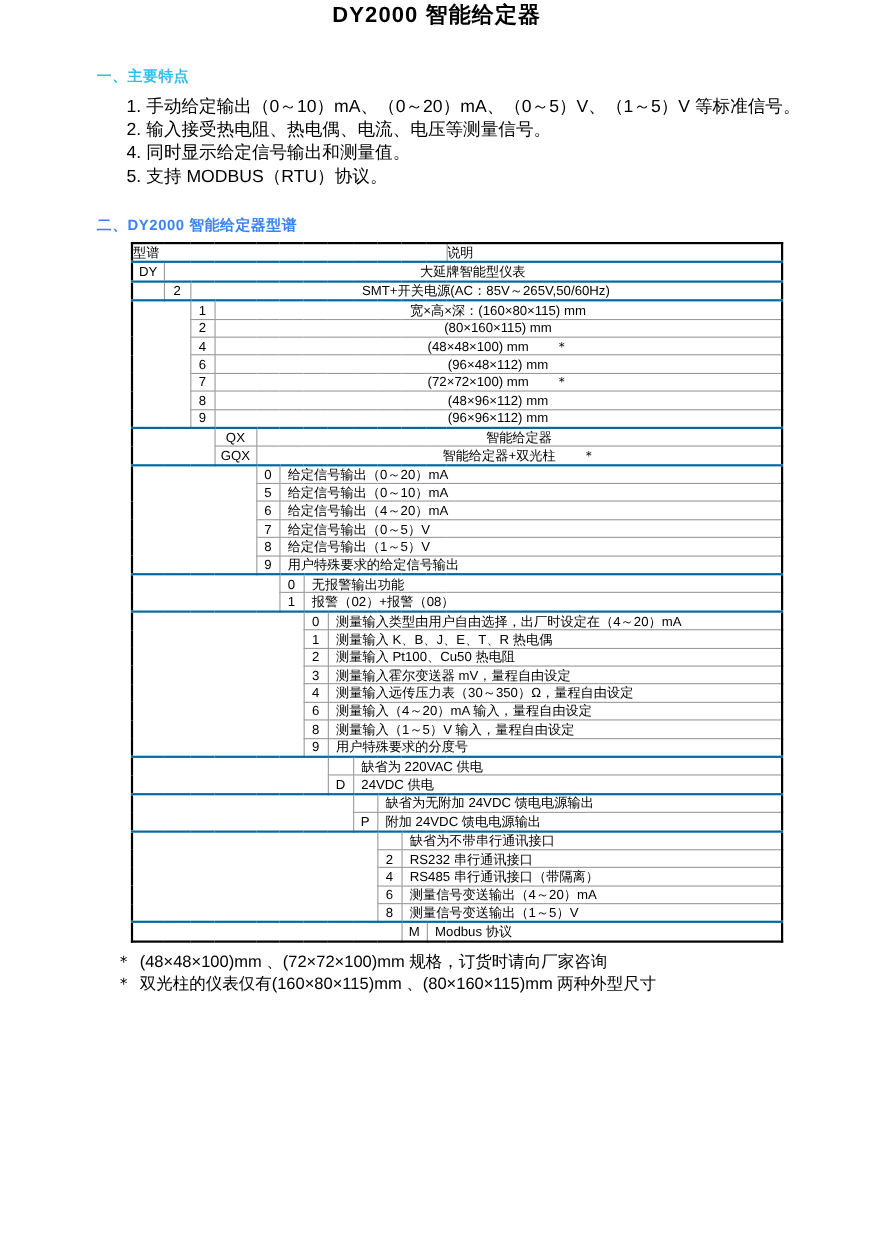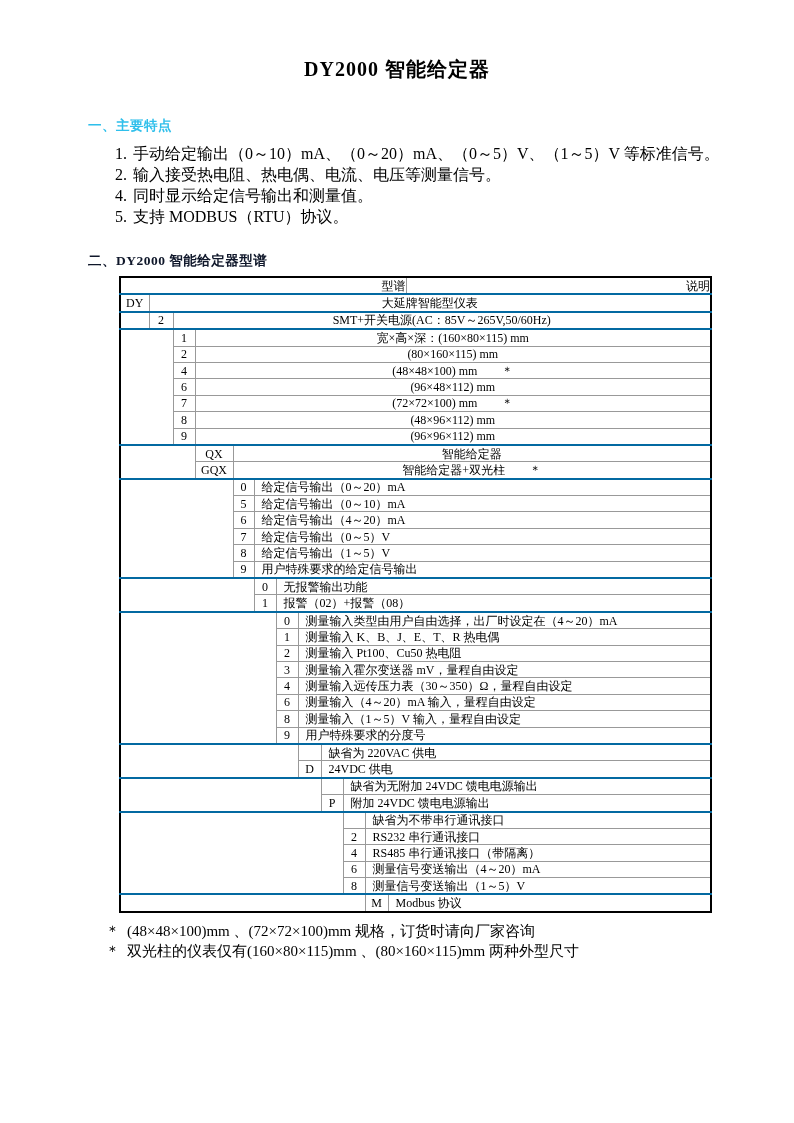--- a/index.html
+++ b/index.html
@@ -1,20 +1,20 @@
 <!DOCTYPE html>
 <html><head>
 <meta charset="utf-8">
 <style>
   html,body{margin:0;padding:0;background:#e8e8e8;}
   .page{
     width:794px;height:1123px;background:#ffffff;margin:0 auto;
-    font-family:Liberation Serif, serif;
+    font-family:Liberation Sans, sans-serif;
     color:#000;position:relative;box-sizing:border-box;
-    padding-top:56px;overflow:hidden;
+    overflow:hidden;
   }
   .title{
     text-align:center;font-size:20px;font-weight:bold;
     letter-spacing:1px;margin:0 0 0 0;
   }
   .section-heading{
     margin:0 0 0 88px;font-size:13.5px;font-weight:bold;
     letter-spacing:0.5px;
   }
   .h1-space{margin-top:34px;}
@@ -24,21 +24,21 @@
   .feature-item .num{display:inline-block;width:18px;}
   .table-wrap{margin:6px 0 0 119px;}
   table.spectrum{
     border-collapse:collapse;table-layout:fixed;width:591px;
     border:2px solid #000;
   }
   table.spectrum td{
     border:1px solid #999;height:15.4px;padding:0;
     font-size:12px;line-height:14px;overflow:hidden;white-space:nowrap;
   }
-  td.hdr{border:2px solid #000;text-align:right;font-size:12.5px;}
+  td.hdr{border:2px solid #000;text-align:left;font-size:12.5px;}
   td.hdr-model{padding-right:120px;}
   td.code{
     border-left:2px solid #000;border-right:2px solid #000;
     text-align:center;
   }
   td.spacer{border-left:2px solid #000;border-right:2px solid #000;}
   tr.gstart td{border-top:2px solid #0369a1;}
   td.desc.center{text-align:center;}
   td.desc.left{text-align:left;padding-left:7px;}
   .footnotes{margin:8px 0 0 105px;}
@@ -54,21 +54,21 @@
 
   <div class="section-heading h1-space" style="color: rgb(47, 191, 235);">一、主要特点</div>
 
   <div class="feature-list">
       <div class="feature-item"><span class="num">1.</span><span>手动给定输出（0～10）mA、（0～20）mA、（0～5）V、（1～5）V 等标准信号。</span></div>
       <div class="feature-item"><span class="num">2.</span><span>输入接受热电阻、热电偶、电流、电压等测量信号。</span></div>
       <div class="feature-item"><span class="num">4.</span><span>同时显示给定信号输出和测量值。</span></div>
       <div class="feature-item"><span class="num">5.</span><span>支持 MODBUS（RTU）协议。</span></div>
     </div>
 
-  <div class="section-heading h2-space" style="color: #0f172a;">二、DY2000 智能给定器型谱</div>
+  <div class="section-heading h2-space" style="color: #3b82f6;">二、DY2000 智能给定器型谱</div>
 
   <div class="table-wrap">
     <table class="spectrum">
       <colgroup>
         <col style="width:29px">
           <col style="width:24px">
           <col style="width:22px">
         <col style="width:38px">
           <col style="width:21px">
           <col style="width:22px">

